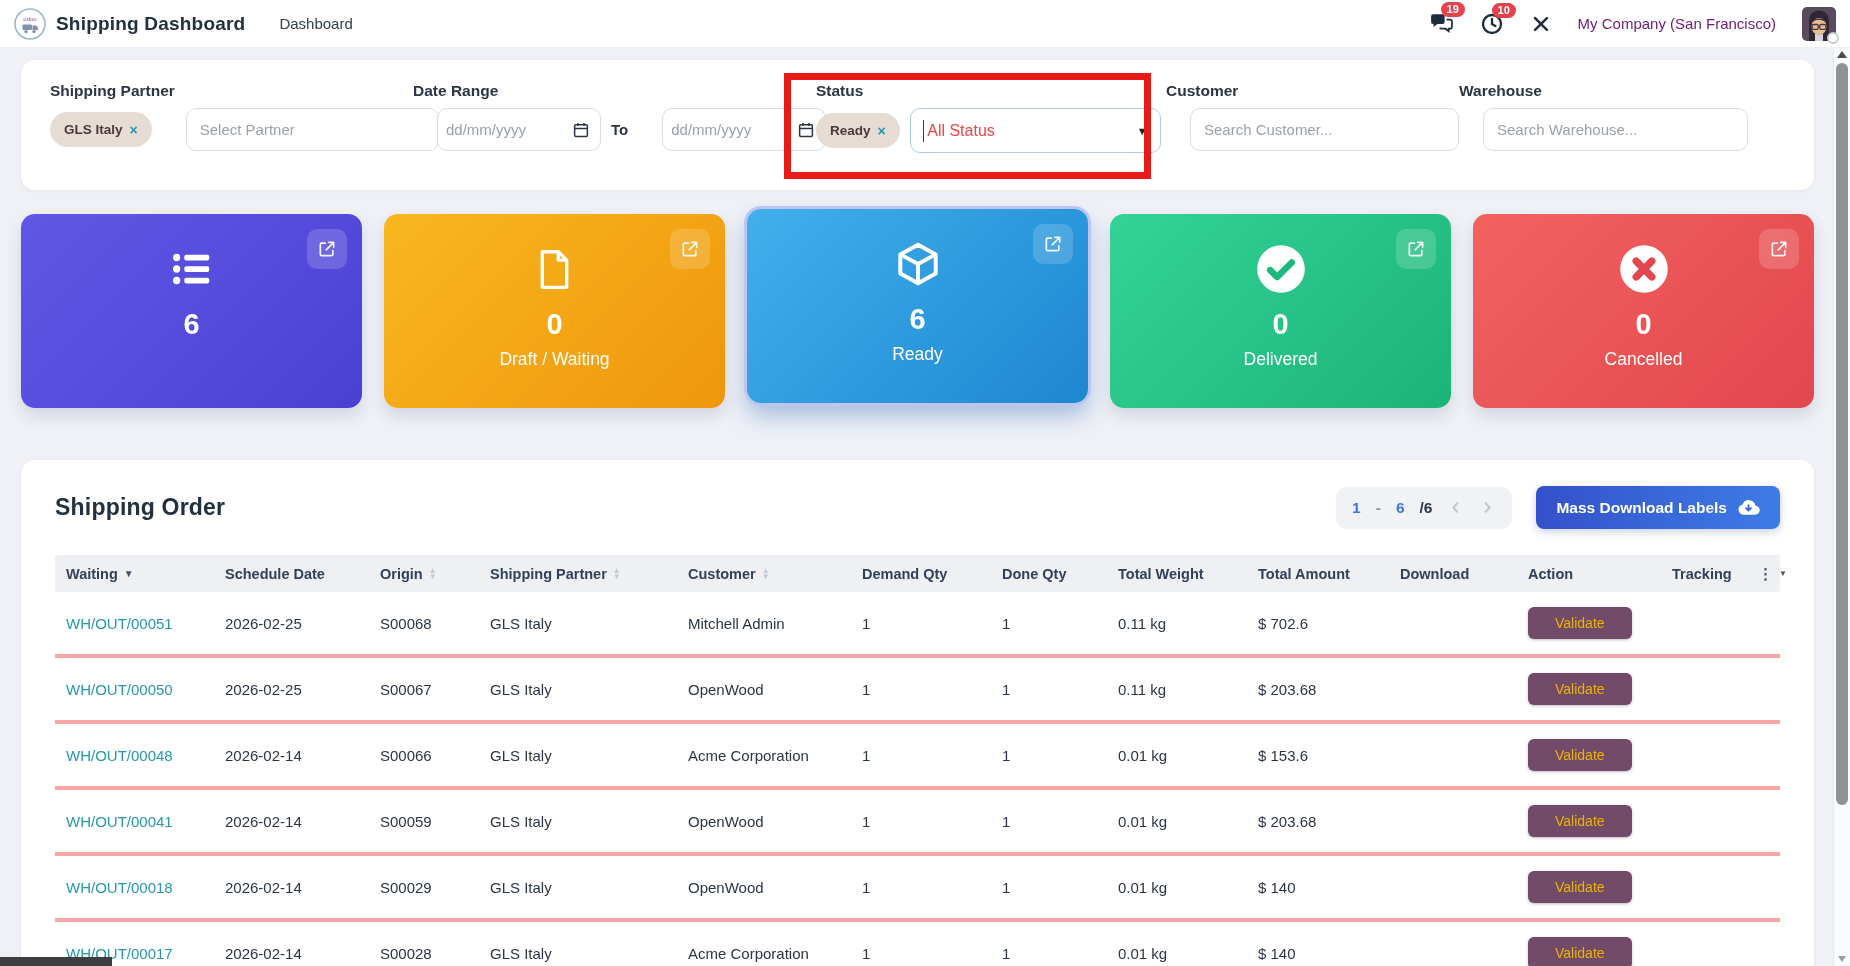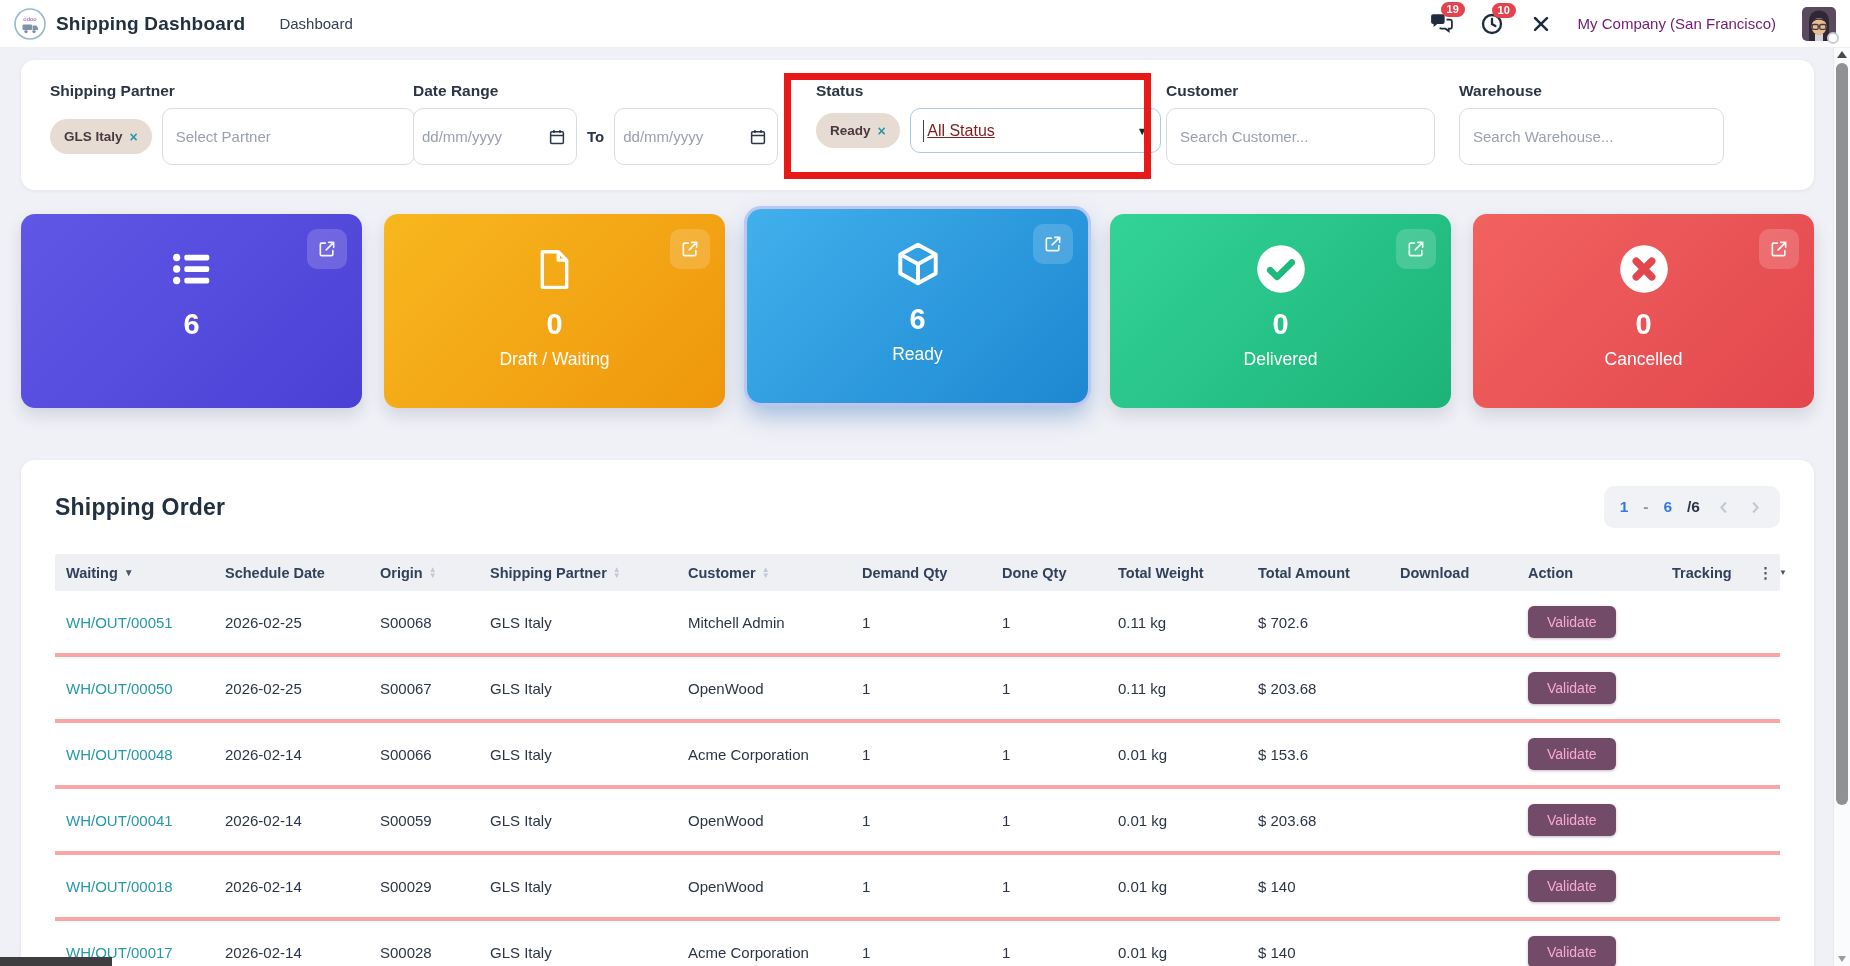--- a/index.html
+++ b/index.html
@@ -24,31 +24,31 @@
 
   
   .filter-panel { position:absolute; top:60px; left:21px; width:1793px; height:130px; background:#fff;
                   border-radius:14px; box-shadow:0 1px 4px rgba(25,35,60,.06); }
   .fgroup { position:absolute; top:0; height:100%; }
   .fgroup .flabel { position:absolute; top:22px; left:0; font-size:15.5px; font-weight:bold; color:#2c3545; white-space:nowrap;}
   .frow { position:absolute; top:48px; left:0; display:flex; align-items:center; gap:10px; }
   .tag { display:flex; align-items:center; gap:7px; background:#e7dcd3; border-radius:18px; height:35px;
          padding:0 14px; font-size:13.5px; font-weight:bold; color:#49383f; white-space:nowrap; cursor:default;}
   .tag .tag-x { color:#2698ac; font-weight:bold; font-size:14px; cursor:pointer; }
-  .f-input { height:57px; border:1px solid #d9dde3; border-radius:10px; font-size:15px; padding:0 13px;
-             color:#2c3545; font-family:"Liberation Sans",sans-serif; background:#fff; outline:none;}
+  .f-input { height:43px; border:1px solid #d9dde3; border-radius:10px; font-size:15px; padding:0 13px;
+             color:#2c3545; font-family:"Liberation Sans",sans-serif; background:#fff; outline:none;margin-left:24px;}
   .f-input::placeholder { color:#9aa1ad; opacity:1;}
   .date-wrap { position:relative; display:flex; align-items:center;}
   .date-wrap .f-input { padding-right:38px; font-size:15px;padding-left:8px; }
   .date-wrap svg { position:absolute; right:11px; pointer-events:none;}
   .to-label { font-size:15px; font-weight:bold; color:#2c3545; }
   .status-select { width:251px; height:45px; border:1.5px solid #a9cde9; border-radius:10px; background:#fff;
                    display:flex; align-items:center; padding:0 12px; cursor:pointer; position:relative;}
   .status-select .sel-caret-line { width:1.5px; height:22px; background:#33415c; margin-right:3px;}
-  .status-select .sel-text { font-size:16px; color:#7f1d1d; flex:1;text-decoration:underline; }
+  .status-select .sel-text { font-size:16px; color:#ef4444; flex:1; }
   .status-select .sel-arrow { font-size:11px; color:#222; }
 
   .highlight-box { position:absolute; left:784px; top:73px; width:367px; height:106px;
                    border:7px solid #e81a17; z-index:60; pointer-events:none; }
 
   
   .cards-row { position:absolute; top:214px; left:21px; width:1793px; display:flex; gap:22px; }
   .stat-card { flex:1; height:194px; border-radius:14px; position:relative; color:#fff; text-align:center;
                box-shadow:0 8px 16px rgba(35,45,95,.14); cursor:pointer; padding-top:26px;}
   .stat-card .icon-area { height:58px; display:flex; align-items:center; justify-content:center; }
@@ -86,21 +86,21 @@
   .thead > div { padding-left:11px; display:flex; align-items:center; gap:6px; white-space:nowrap;}
   .sort-desc { font-size:10px; color:#4a5568; }
   .sort-both { display:flex; flex-direction:column; line-height:6px; font-size:8px; color:#c3c9d1; }
   .col-opts { display:flex; align-items:center; gap:2px; color:#4a5568; cursor:pointer; justify-self:end; padding-right:6px;}
   .col-opts .dots { font-size:15px; font-weight:bold; letter-spacing:0;}
   .col-opts .mini-caret { font-size:8px; }
 
   .trow { height:66px; border-bottom:4px solid #fca5a5; font-size:15px; color:#2c3545; }
   .trow > div { padding-left:11px; white-space:nowrap; }
   .order-link { color:#2698ac; cursor:pointer; text-decoration:none; }
-  .validate-btn { background:#714b67; color:#f9a8d4; border:none; border-radius:6px; padding:8px 19px;
+  .validate-btn { background:#714b67; color:#eab308; border:none; border-radius:6px; padding:8px 27px;
                   font-size:14px; font-family:"Liberation Sans",sans-serif; cursor:pointer;
                   box-shadow:0 1px 3px rgba(60,30,55,.3);}
 
   
   .scrollbar { position:absolute; top:48px; right:0; width:17px; height:918px; background:#fafbfc;
                border-left:1px solid #e7e9ec; z-index:80; }
   .sb-up { position:absolute; top:3px; left:3px; width:0; height:0; border-left:5px solid transparent;
            border-right:5px solid transparent; border-bottom:7px solid #4a4a4a; }
   .sb-thumb { position:absolute; top:15px; left:2px; width:12px; height:742px; background:#8f9194; border-radius:7px; cursor:pointer;}
   .sb-down { position:absolute; bottom:4px; left:4px; width:0; height:0; border-left:4px solid transparent;
@@ -334,20 +334,27 @@
           <svg viewBox="0 0 24 24" width="17" height="17" fill="none" stroke="#c2c8d1" stroke-width="3" stroke-linecap="round" stroke-linejoin="round">
               <path d="M14.5 6 9 12l5.5 6"></path>
             </svg>
         </span>
         <span class="pchev">
           <svg viewBox="0 0 24 24" width="17" height="17" fill="none" stroke="#c2c8d1" stroke-width="3" stroke-linecap="round" stroke-linejoin="round">
               <path d="M9.5 6 15 12l-5.5 6"></path>
             </svg>
         </span>
       </div>
+      <button class="mass-btn">
+        <span>Mass Download Labels</span>
+        <svg viewBox="0 0 24 24" width="23" height="23">
+          <path fill="#fff" d="M19.3 10.2A7 7 0 0 0 5.8 8.9 5.4 5.4 0 0 0 6.2 19.5h12.6a4.4 4.4 0 0 0 .5-9.3z"></path>
+          <path d="M12 9.5v5.4M9.4 12.6l2.6 2.6 2.6-2.6" stroke="#3a66d8" stroke-width="1.9" fill="none" stroke-linecap="round" stroke-linejoin="round"></path>
+        </svg>
+      </button>
     </div>
   </div>
 
   <div class="grid-row thead">
     <div>
       <span>Waiting</span>
         <span class="sort-desc">▼</span>
     </div>
     <div>
         <span>Schedule Date</span>

